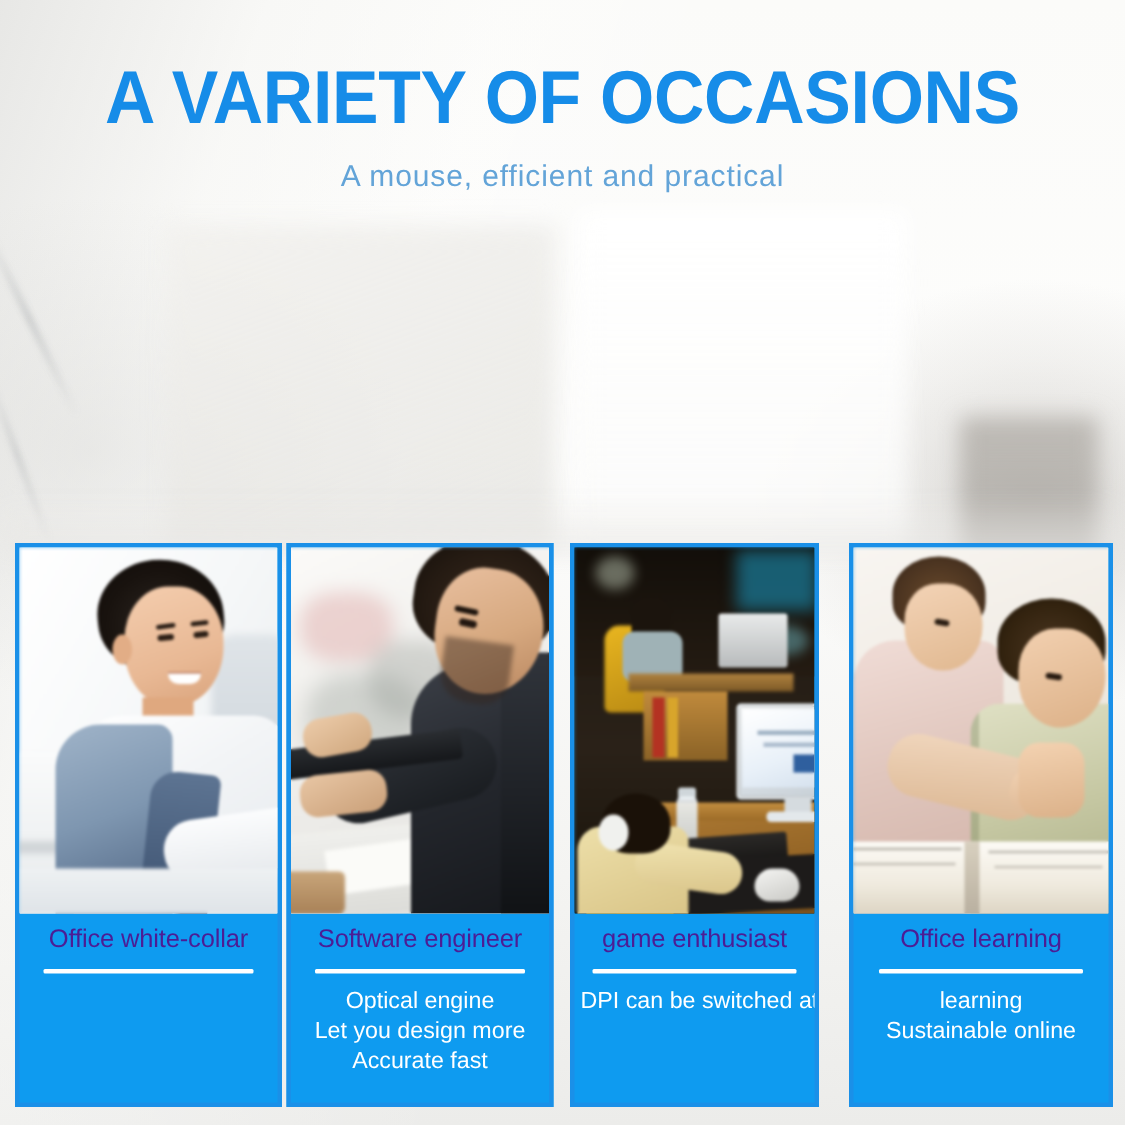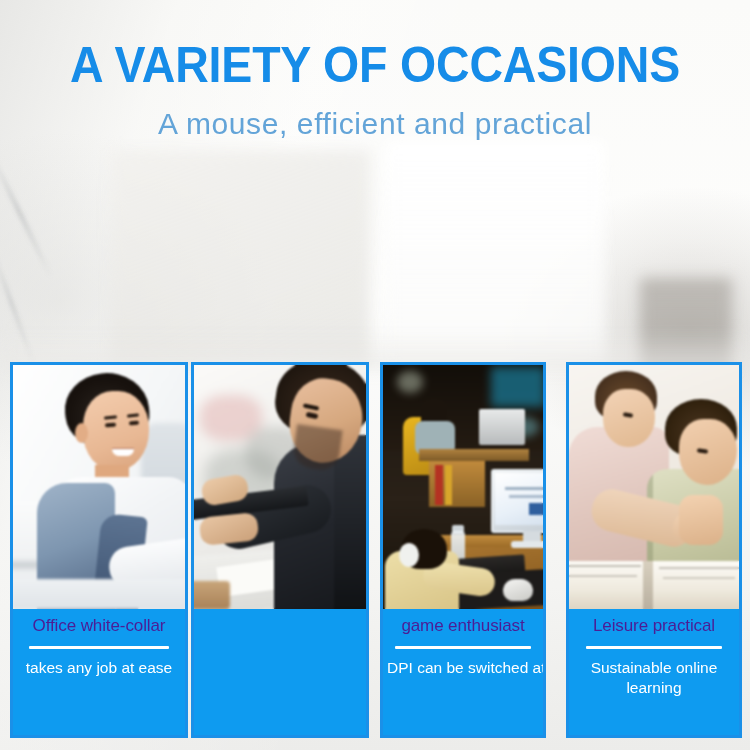--- a/index.html
+++ b/index.html
@@ -49,21 +49,21 @@
     font-weight:bold;
     letter-spacing:-0.2px;
     line-height:1;
     transform:scaleX(.93);
     white-space:nowrap;
   }
   .subtitle{
     position:absolute;left:0;top:107px;width:750px;
     text-align:center;
     color:#63a4d8;
-    font-size:30px;
+    font-size:20px;
     font-weight:normal;
     letter-spacing:.6px;
     line-height:1.15;
     white-space:nowrap;
   }
 
   
   .cards{
     position:absolute;
     left:0;top:362px;
@@ -264,21 +264,20 @@
           <div class="shirt"></div>
           <div class="vest"></div>
         <div class="vest2"></div>
           <div class="arm"></div>
           <div class="desk"></div>
         <div class="photo-blur"></div>
       </div>
       <div class="caption">
         <div class="cap-title">Office white-collar</div>
         <div class="cap-rule"></div>
-        <div class="cap-desc">takes any job at ease</div>
       </div>
     </div>
 
     <div class="card c2">
       <div class="photo ph2">
         <div class="bgwall"></div>
           <div class="blob1"></div>
           <div class="blob2"></div>
           <div class="blob3"></div>
         <div class="desk"></div>
@@ -290,20 +289,27 @@
           <div class="face"></div>
           <div class="beard"></div>
         <div class="brow"></div>
           <div class="eye"></div>
         <div class="armU"></div>
           <div class="keyb"></div>
         <div class="handL"></div>
           <div class="handR"></div>
         <div class="photo-blur"></div>
       </div>
+      <div class="caption">
+        <div class="cap-title">Software engineer</div>
+        <div class="cap-rule"></div>
+        <div class="cap-desc">Optical engine</div>
+        <div class="cap-desc">Let you design more</div>
+        <div class="cap-desc">Accurate fast</div>
+      </div>
     </div>
 
     <div class="card c3">
       <div class="photo ph3">
         <div class="backdark"></div>
           <div class="teal"></div>
           <div class="glow1"></div>
           <div class="glow2"></div>
         <div class="chairBack"></div>
           <div class="person2"></div>
@@ -358,21 +364,21 @@
           <div class="handsB"></div>
         <div class="book"></div>
           <div class="bookSpine"></div>
         <div class="bookL"></div>
           <div class="bookL2"></div>
         <div class="bookR"></div>
           <div class="bookR2"></div>
         <div class="photo-blur"></div>
       </div>
       <div class="caption">
-        <div class="cap-title">Leisure practical</div>
+        <div class="cap-title">Office learning</div>
         <div class="cap-rule"></div>
+        <div class="cap-desc">learning</div>
         <div class="cap-desc">Sustainable online</div>
-        <div class="cap-desc">learning</div>
       </div>
     </div>
 
   </div>
 </div>
 
 </body></html>

